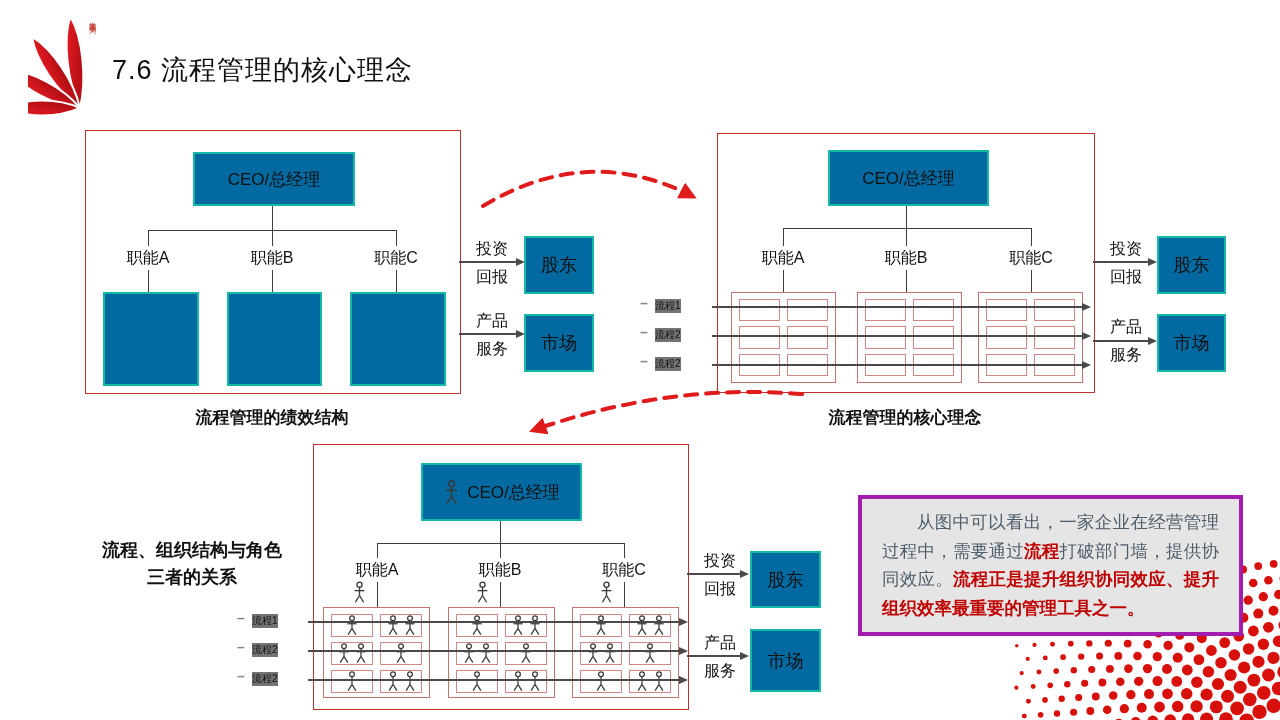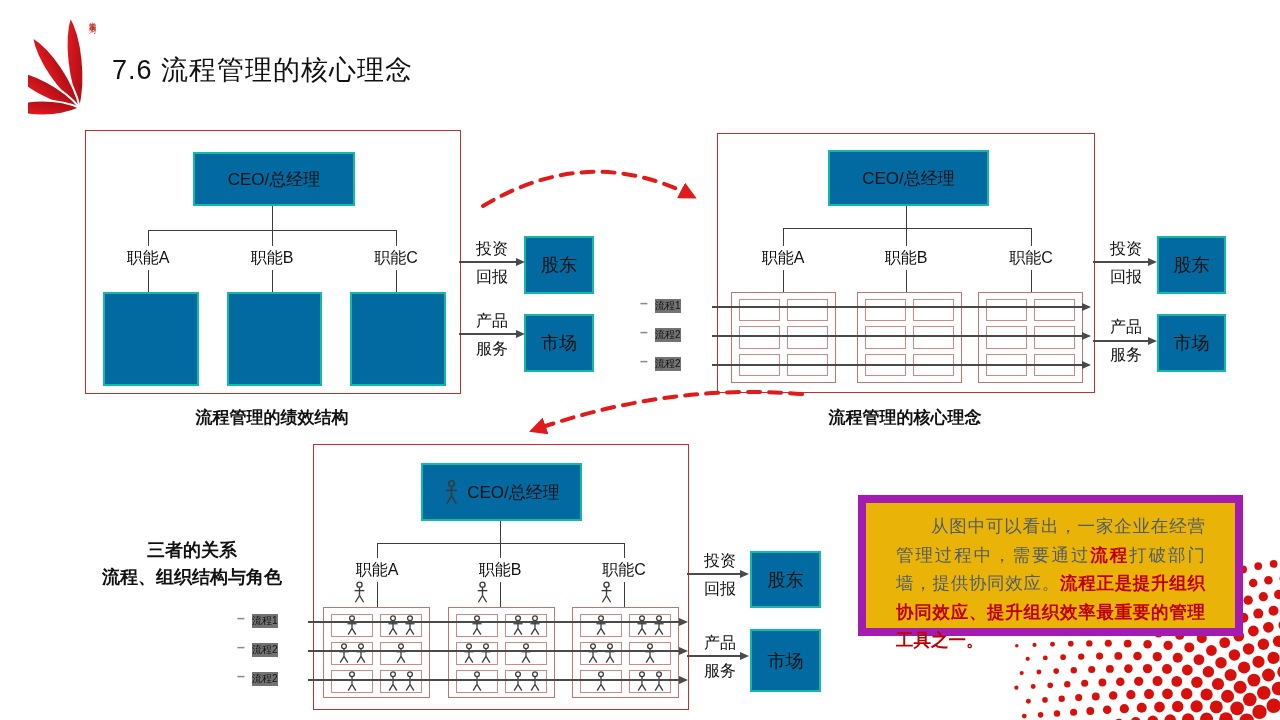--- a/index.html
+++ b/index.html
@@ -18,21 +18,21 @@
     border-left:9px solid #4a4a4a;border-top:4.5px solid transparent;border-bottom:4.5px solid transparent}
   .fn-grid{display:grid;grid-template-columns:1fr 1fr;grid-template-rows:1fr 1fr 1fr;
     gap:5px 7px;padding:6px 7px;border:1.5px solid #c4736e;background:#fff;z-index:3;box-sizing:border-box}
   .gcell{border:1px solid #cf8a86;background:#fff;display:flex;align-items:center;justify-content:center;gap:3px}
   .person{fill:none;stroke:#3a3a3a;stroke-width:1.8}
   .gcell .person{height:21px;width:14px}
   .side-person{height:25px;width:15px;z-index:2}
   .ceo-person{height:27px;width:17px;margin-right:7px;flex:none}
   .proclbl{font-size:10px;background:#737373;z-index:2}
   .pdash{color:#8a8a8a;font-size:14px;font-weight:bold;z-index:2}
-  .note{background:#eab308;border:8px solid #a21caf;padding:9px 30px;box-sizing:border-box;
+  .note{background:#e5e5e5;border:4px solid #a21caf;padding:9px 20px;box-sizing:border-box;
     font-family:"Liberation Serif","DejaVu Serif",serif;font-size:17.5px;line-height:28.5px;
     color:#4e5d6a;text-align:justify;text-indent:2em;z-index:5}
   .note .red{color:#c00000;font-weight:bold}
   .title{font-size:27px;font-weight:500;letter-spacing:1px;z-index:2}
   .sidelabel{font-weight:bold;font-size:18px;text-align:center;line-height:27px;z-index:2}
   .watermark{writing-mode:vertical-rl;font-size:7px;color:#c03a30;letter-spacing:1px;line-height:9px}
   svg.overlay{position:absolute;left:0;top:0;width:1280px;height:720px;pointer-events:none}
   #halftone{z-index:0}
   #arrows{z-index:6}
 </style>
@@ -316,22 +316,22 @@
   <div class="abs flowlbl" style="left:1102px;top:239px;width:48px;height:20px">投资</div>
   <div class="abs flowlbl" style="left:1102px;top:267px;width:48px;height:20px">回报</div>
   <div class="abs rbox tgt" style="left:1157px;top:236px;width:65px;height:54px">股东</div>
   <div class="abs harrow" style="left:1093px;top:340px;width:62px"></div>
   <div class="abs flowlbl" style="left:1102px;top:317px;width:48px;height:20px">产品</div>
   <div class="abs flowlbl" style="left:1102px;top:345px;width:48px;height:20px">服务</div>
   <div class="abs rbox tgt" style="left:1157px;top:314px;width:65px;height:54px">市场</div>
   <div class="abs cap" style="left:717px;top:406px;width:376px">流程管理的核心理念</div>
 
   <div class="abs sidelabel" style="left:62px;top:537px;width:260px">
+    <div>流程、组织结构与角色</div>
     <div>三者的关系</div>
-    <div>流程、组织结构与角色</div>
   </div>
   <div class="abs outer" style="left:313px;top:444px;width:374px;height:264px"></div>
   <div class="abs line" style="left:500px;top:517px;width:1px;height:26px"></div>
   <div class="abs line" style="left:377px;top:543px;width:247px;height:1px"></div>
   <div class="abs line" style="left:377px;top:543px;width:1px;height:64px"></div>
   <div class="abs line" style="left:500px;top:543px;width:1px;height:64px"></div>
   <div class="abs line" style="left:624px;top:543px;width:1px;height:64px"></div>
   <div class="abs rbox" style="left:421px;top:463px;width:157px;height:54px;font-size:17px">
     <svg class="person ceo-person" viewBox="0 0 20 30">
       <circle cx="10" cy="4.5" r="3.4"></circle>

